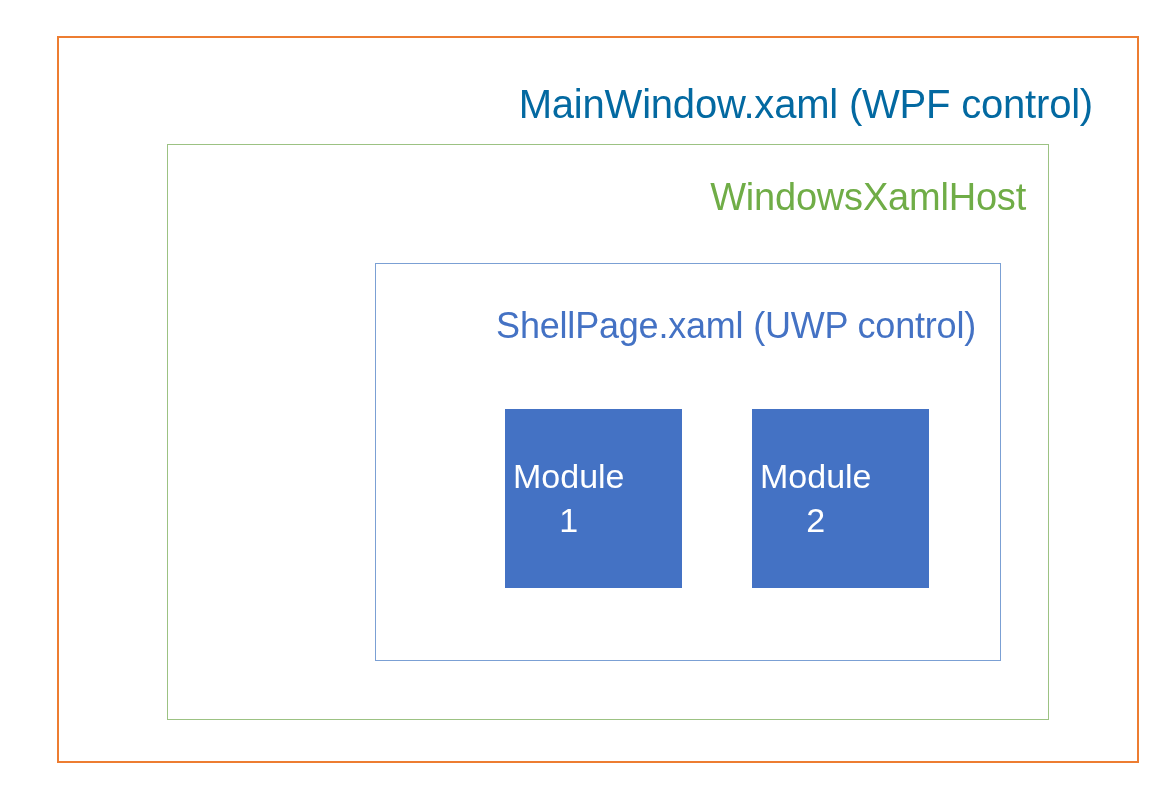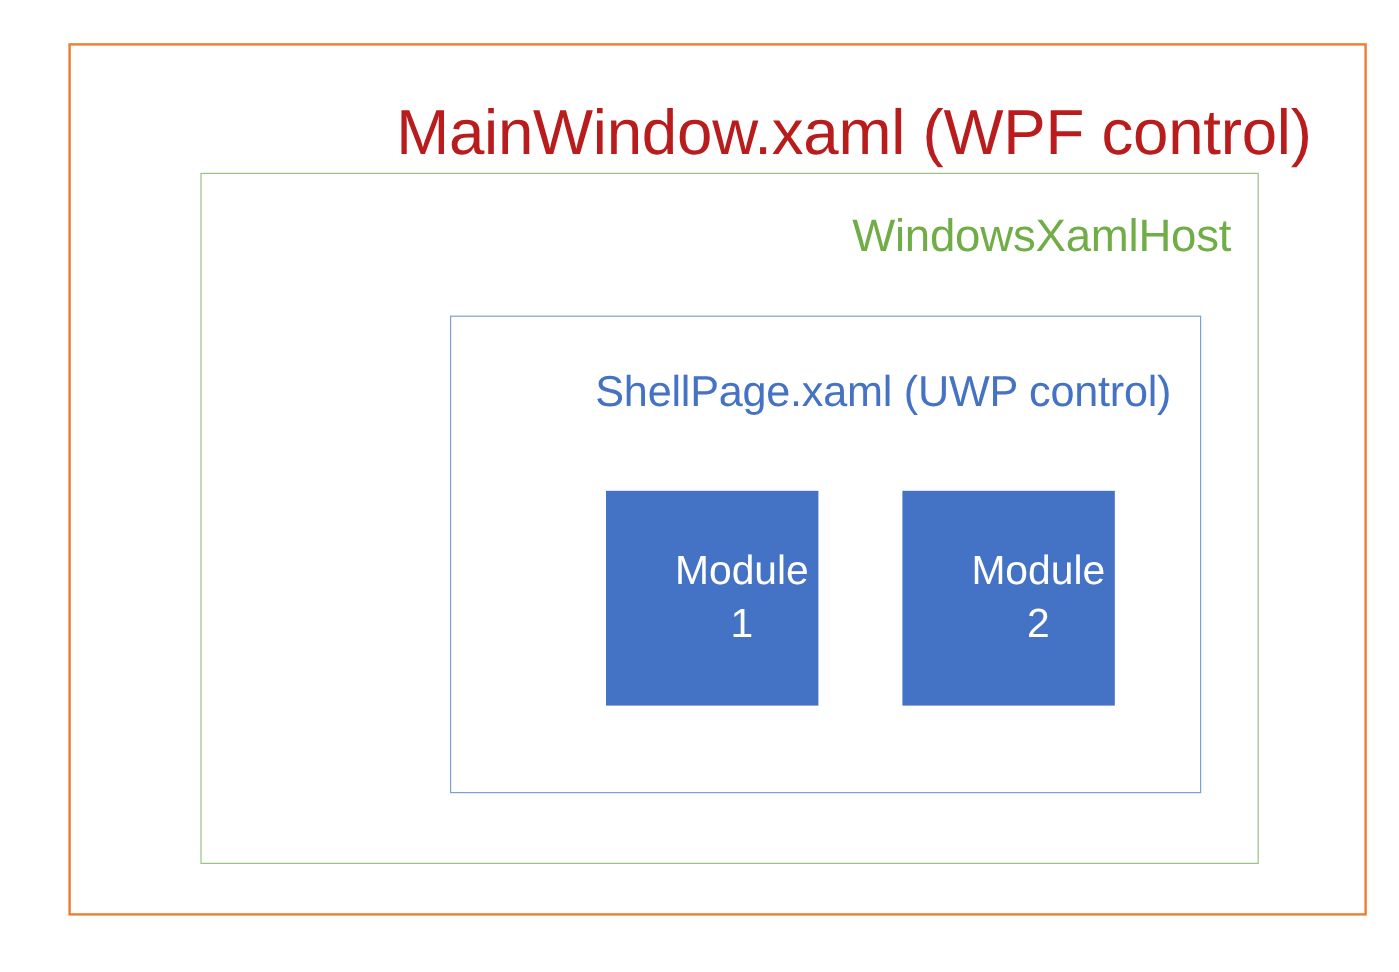--- a/index.html
+++ b/index.html
@@ -27,23 +27,23 @@
     width: 1082px;
     height: 727px;
     box-sizing: border-box;
     border: 2px solid #ED7D31;
     background: #ffffff;
   }
   .label-mainwindow {
     position: absolute;
     right: 44px;
     top: 44px;
-    font-size: 53px;
+    font-size: 40px;
     line-height: 1.1;
-    color: #b91c1c;
+    color: #0369a1;
     white-space: nowrap;
     letter-spacing: -0.2px;
   }
 
   
   .box-xamlhost {
     position: absolute;
     left: 165px;
     top: 142px;
     width: 882px;
@@ -88,21 +88,21 @@
 
   
   .module {
     position: absolute;
     width: 177px;
     height: 179px;
     background: #4472C4;
     color: #ffffff;
     display: flex;
     align-items: center;
-    justify-content: flex-end;
+    justify-content: flex-start;
     text-align: center;
     font-size: 34px;
     line-height: 1.28;
     box-sizing: border-box;
     padding: 5px 8px;
   }
   .module-1 { left: 501px; top: 405px; }
   .module-2 { left: 748px; top: 405px; }
   .module-label { display: block; }
 </style>

